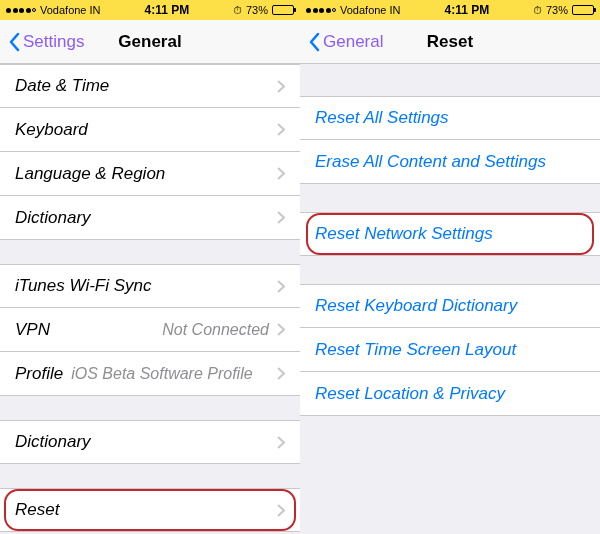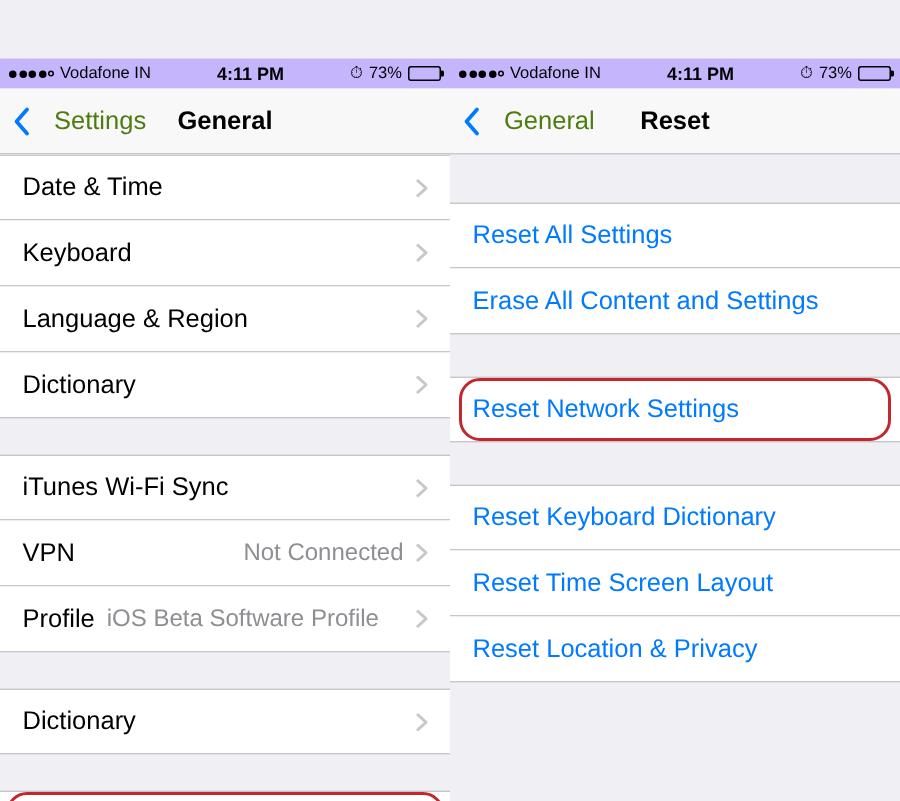--- a/index.html
+++ b/index.html
@@ -21,22 +21,21 @@
   }
   .status-bar {
     height: 20px;
     display: flex;
     align-items: center;
     justify-content: space-between;
     padding: 0 6px;
     font-size: 11px;
     font-weight: 500;
     color: #000;
-    background: #c4b5fd;
-    margin-top: 39px;
+    background: #fde047;
   }
   .status-left, .status-right { display: flex; align-items: center; gap: 4px; }
   .status-center { font-weight: 700; font-size: 12px; }
   .dots { display: flex; gap: 1.5px; align-items: center; }
   .dot { width: 5px; height: 5px; border-radius: 50%; background: #000; }
   .dot.empty { background: transparent; border: 1px solid #000; width:4px; height:4px;}
   .battery {
     width: 22px; height: 10px; border: 1px solid #000; border-radius: 2px;
     position: relative; display:inline-block;
   }
@@ -50,35 +49,35 @@
     background: #f8f8f8;
     border-bottom: 1px solid #c8c7cc;
     display: flex;
     align-items: center;
     position: relative;
     padding: 0 8px;
   }
   .nav-back {
     display: flex;
     align-items: center;
-    color: #4d7c0f;
+    color: #8b5cf6;
     font-size: 17px;
-    gap: 16px;
+    gap: 3px;
   }
   .nav-title {
     position: absolute;
     left: 0; right: 0;
     text-align: center;
     font-size: 17px;
     font-weight: 600;
     color: #000;
     pointer-events: none;
   }
   .content { flex: 1; overflow: hidden; }
-  .group { margin-top: 0; }
+  .group { margin-top: 0; font-style: italic; }
   .group + .group { margin-top: 24px; }
   .cell {
     background: #fff;
     border-bottom: 1px solid #c8c7cc;
     padding: 0 15px;
     height: 44px;
     display: flex;
     align-items: center;
     font-size: 17px;
     color: #000;

